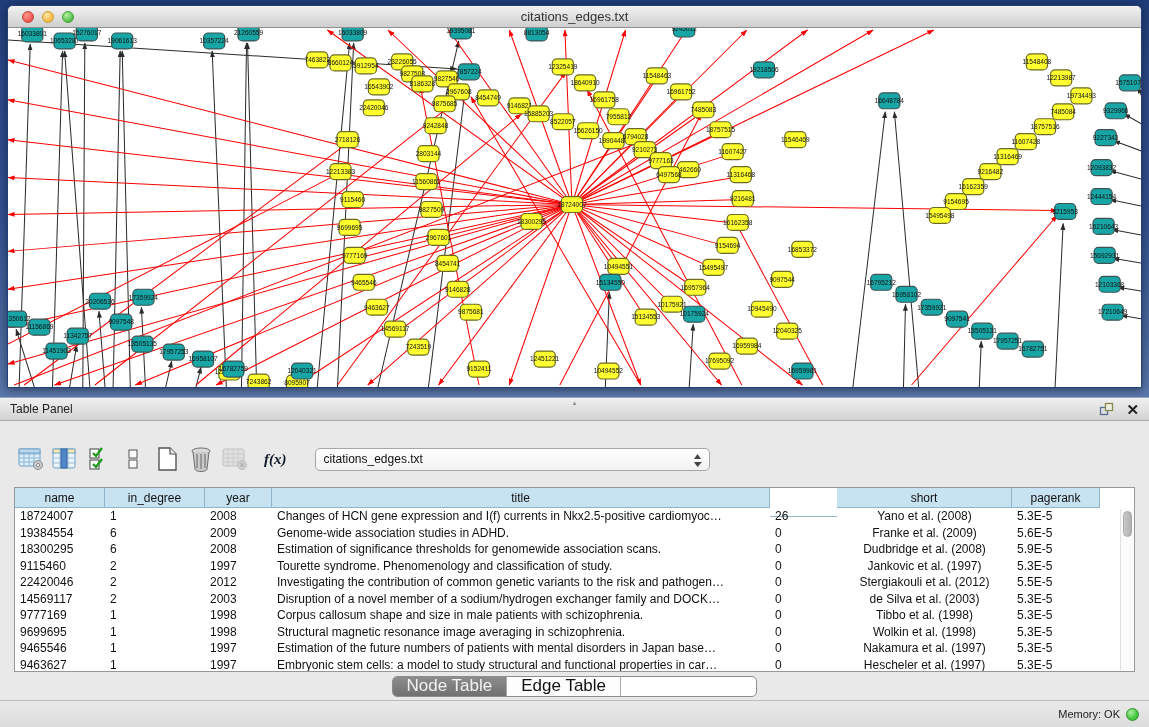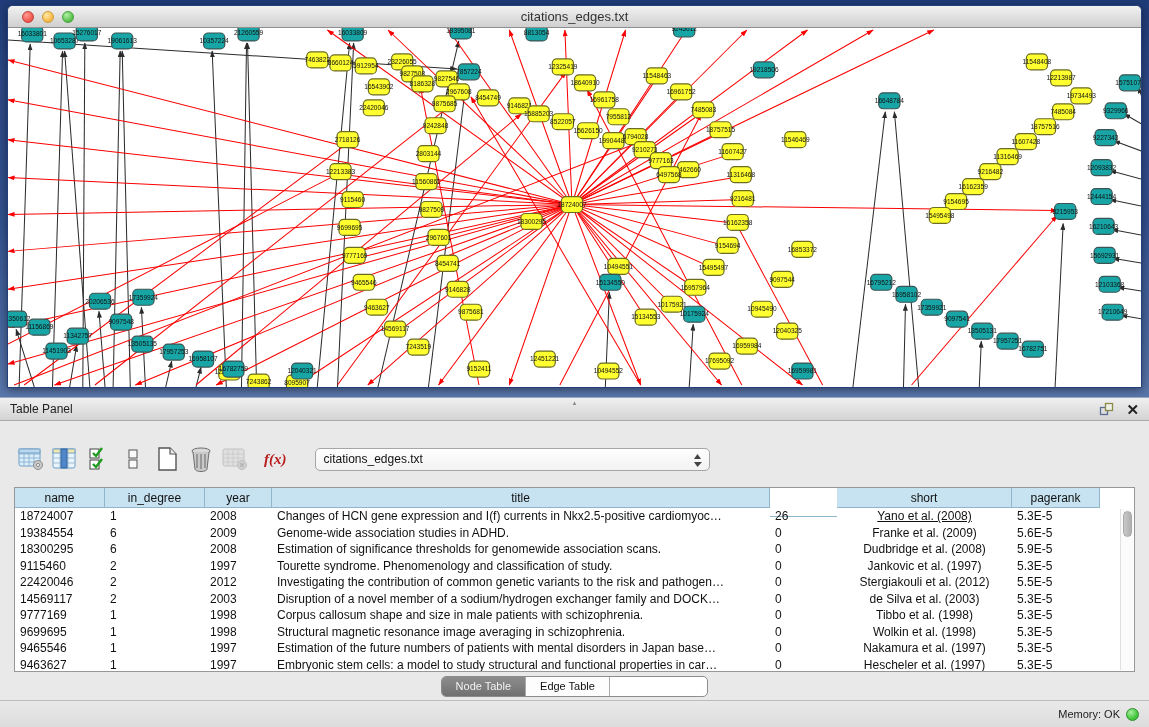--- a/index.html
+++ b/index.html
@@ -31,41 +31,41 @@
   .panel-header .ph-title { font-size:12px; color:#222; }
   .panel-header .ph-right { position:absolute; right:10px; top:0; height:100%; display:flex; align-items:center; gap:12px; }
   .float-btn svg { display:block; }
   .close-btn { font-size:15px; font-weight:bold; color:#222; line-height:1; cursor:default; }
   .drag-notch { position:absolute; left:50%; top:1px; transform:translateX(-50%); font-size:7px; color:#8a8a8a; }
 
   .panel-body { background:#e9e9e9; }
   .toolbar { height:66px; display:flex; align-items:center; padding:14px 0 4px 16px; gap:0; }
   .tool-btn { width:30px; height:30px; display:flex; align-items:center; justify-content:center; margin-right:4px; }
   .tool-btn.disabled { opacity:.55; }
-  .fx { font-size:15px; font-style:italic; font-weight:bold; color:#b91c1c; margin:0 6px 0 10px; font-family:"Liberation Serif",serif; }
+  .fx { font-size:15px; font-style:italic; font-weight:bold; color:#0f172a; margin:0 6px 0 10px; font-family:"Liberation Serif",serif; }
   .combo { width:395px; height:23px; margin-left:22px; background:linear-gradient(180deg,#fff,#f2f2f2);
     border:1px solid #a6a6a6; border-radius:5px; display:flex; align-items:center; padding:0 8px; position:relative; }
   .combo .combo-text { font-size:12px; color:#111; }
   .combo .combo-arrows { position:absolute; right:7px; top:4px; }
 
   .table-wrap { margin-left:14px; width:1121px; height:185px; border:1px solid #979797; background:#fff; position:relative; overflow:hidden; }
   .thead { display:flex; height:20px; }
   .th { background:#c7e3f1; border-right:1px solid #8fb6ca; border-bottom:1px solid #8fb6ca;
     font-size:12px; color:#111; display:flex; align-items:center; justify-content:center; overflow:hidden; white-space:nowrap; }
   .th.left { justify-content:flex-start; padding-left:4px; }
   .tr { display:flex; height:16.5px; align-items:center; }
   .td { font-size:12px; color:#111; white-space:nowrap; overflow:hidden; padding-left:5px; }
   .td.center { text-align:center; padding-left:0; }
   .vscroll { position:absolute; top:21px; bottom:1px; right:1px; width:13px; background:#fbfbfb; border-left:1px solid #e0e0e0; }
   .vthumb { position:absolute; top:2px; left:2px; width:9px; height:26px; border-radius:5px;
     background:linear-gradient(90deg,#c9c9c9,#b0b0b0); border:1px solid #a8a8a8; }
 
   .tabbar { height:28px; display:flex; align-items:center; justify-content:center; }
   .segmented { display:flex; height:21px; border:1px solid #8d8d8d; border-radius:5px; overflow:hidden; background:#fff; }
-  .segment { padding:0 14px; display:flex; align-items:center; font-size:11px; color:#111; background:#fdfdfd; border-right:1px solid #a9a9a9; }
+  .segment { padding:0 14px; display:flex; align-items:center; font-size:17px; color:#111; background:#fdfdfd; border-right:1px solid #a9a9a9; }
   .segment:last-child { border-right:none;margin-top:37px; }
   .segment.active { background:linear-gradient(180deg,#8d8d8d,#707070); color:#f2f2f2; }
 
   .statusbar { height:27px; background:linear-gradient(180deg,#e9e9e9,#dcdcdc); border-top:1px solid #bdbdbd;
     display:flex; align-items:center; justify-content:flex-end; padding-right:10px; gap:6px; }
   .statusbar .mem { font-size:11px; color:#222; }
   .led { width:13px; height:13px; border-radius:50%; border:1px solid #2e8f2e;
     background:radial-gradient(circle at 35% 30%,#a8eea0,#46c83e 60%,#2fae2f); }
 </style>
 </head>
@@ -799,21 +799,21 @@
             <div class="th" style="width: 175px; flex: 0 0 175px;">short</div>
             <div class="th" style="width: 88px; flex: 0 0 88px;">pagerank</div>
           </div>
         <div id="tbody">
             <div class="tr">
               <div class="td" style="width: 90px; flex: 0 0 90px;">18724007</div>
               <div class="td" style="width: 100px; flex: 0 0 100px;">1</div>
               <div class="td" style="width: 67px; flex: 0 0 67px;">2008</div>
               <div class="td" style="width: 498px; flex: 0 0 498px;">Changes of HCN gene expression and I(f) currents in Nkx2.5-positive cardiomyoc…</div>
               <div class="td" style="width: 67px; flex: 0 0 67px;">26</div>
-              <div class="td center" style="width: 175px; flex: 0 0 175px; text-decoration: underline;">Yano et al. (2008)</div>
+              <div class="td center" style="width: 175px; flex: 0 0 175px;">Yano et al. (2008)</div>
               <div class="td" style="width: 88px; flex: 0 0 88px;">5.3E-5</div>
             </div>
             <div class="tr">
               <div class="td" style="width: 90px; flex: 0 0 90px;">19384554</div>
               <div class="td" style="width: 100px; flex: 0 0 100px;">6</div>
               <div class="td" style="width: 67px; flex: 0 0 67px;">2009</div>
               <div class="td" style="width: 498px; flex: 0 0 498px;">Genome-wide association studies in ADHD.</div>
               <div class="td" style="width: 67px; flex: 0 0 67px;">0</div>
               <div class="td center" style="width: 175px; flex: 0 0 175px;">Franke et al. (2009)</div>
               <div class="td" style="width: 88px; flex: 0 0 88px;">5.6E-5</div>

